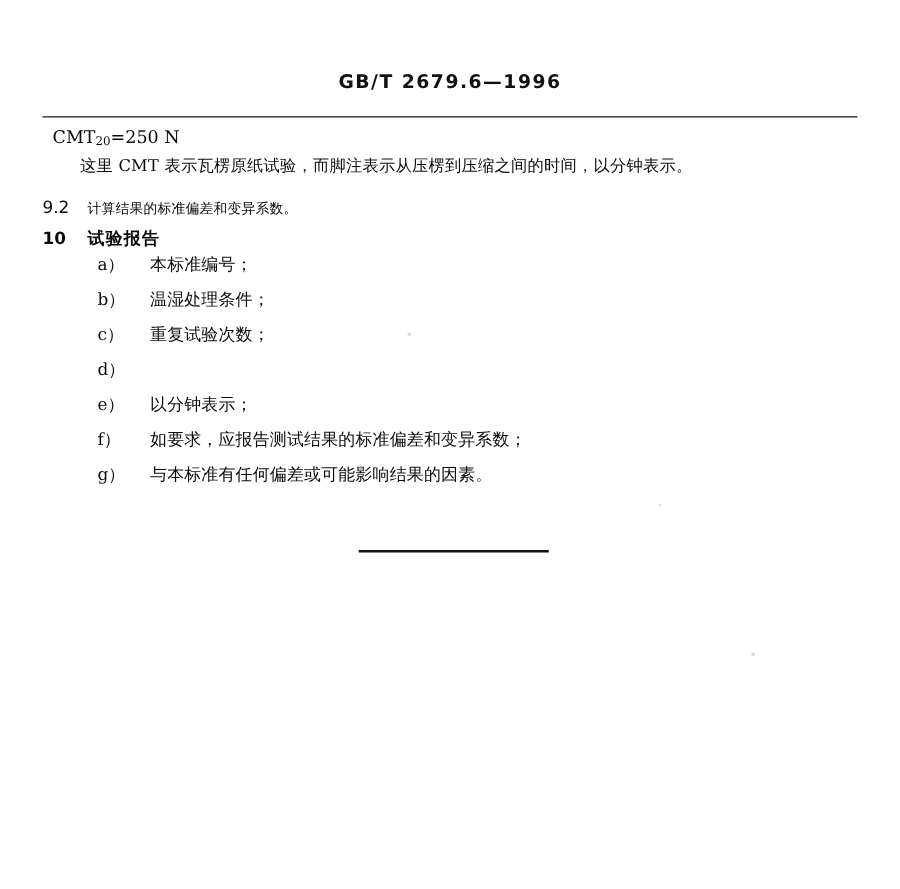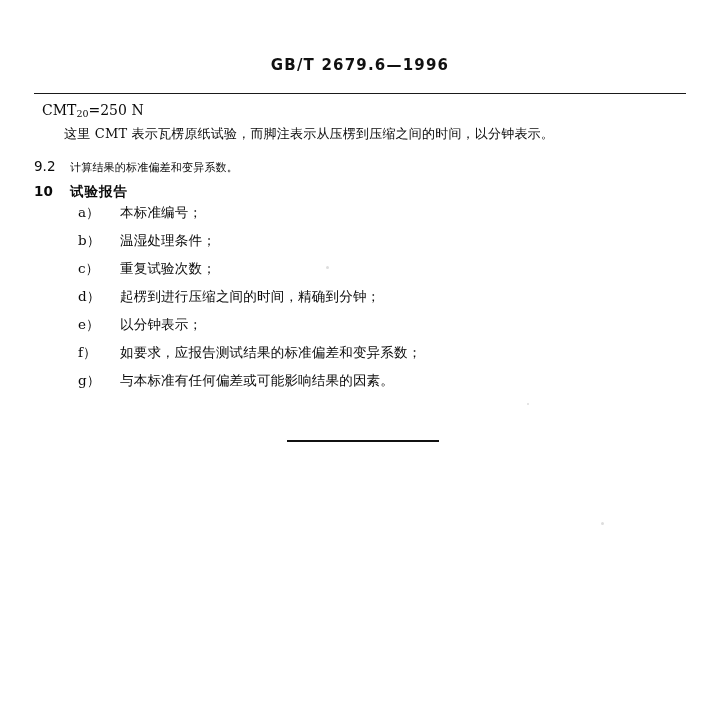--- a/index.html
+++ b/index.html
@@ -186,21 +186,20 @@
       <li>
         <span class="marker">b）</span>
         <span class="item-text">温湿处理条件；</span>
       </li>
       <li>
         <span class="marker">c）</span>
         <span class="item-text">重复试验次数；</span>
       </li>
       <li>
         <span class="marker">d）</span>
-        <span class="item-text">起楞到进行压缩之间的时间，精确到分钟；</span>
       </li>
       <li>
         <span class="marker">e）</span>
         <span class="item-text">以分钟表示；</span>
       </li>
       <li>
         <span class="marker">f）</span>
         <span class="item-text">如要求，应报告测试结果的标准偏差和变异系数；</span>
       </li>
       <li>

